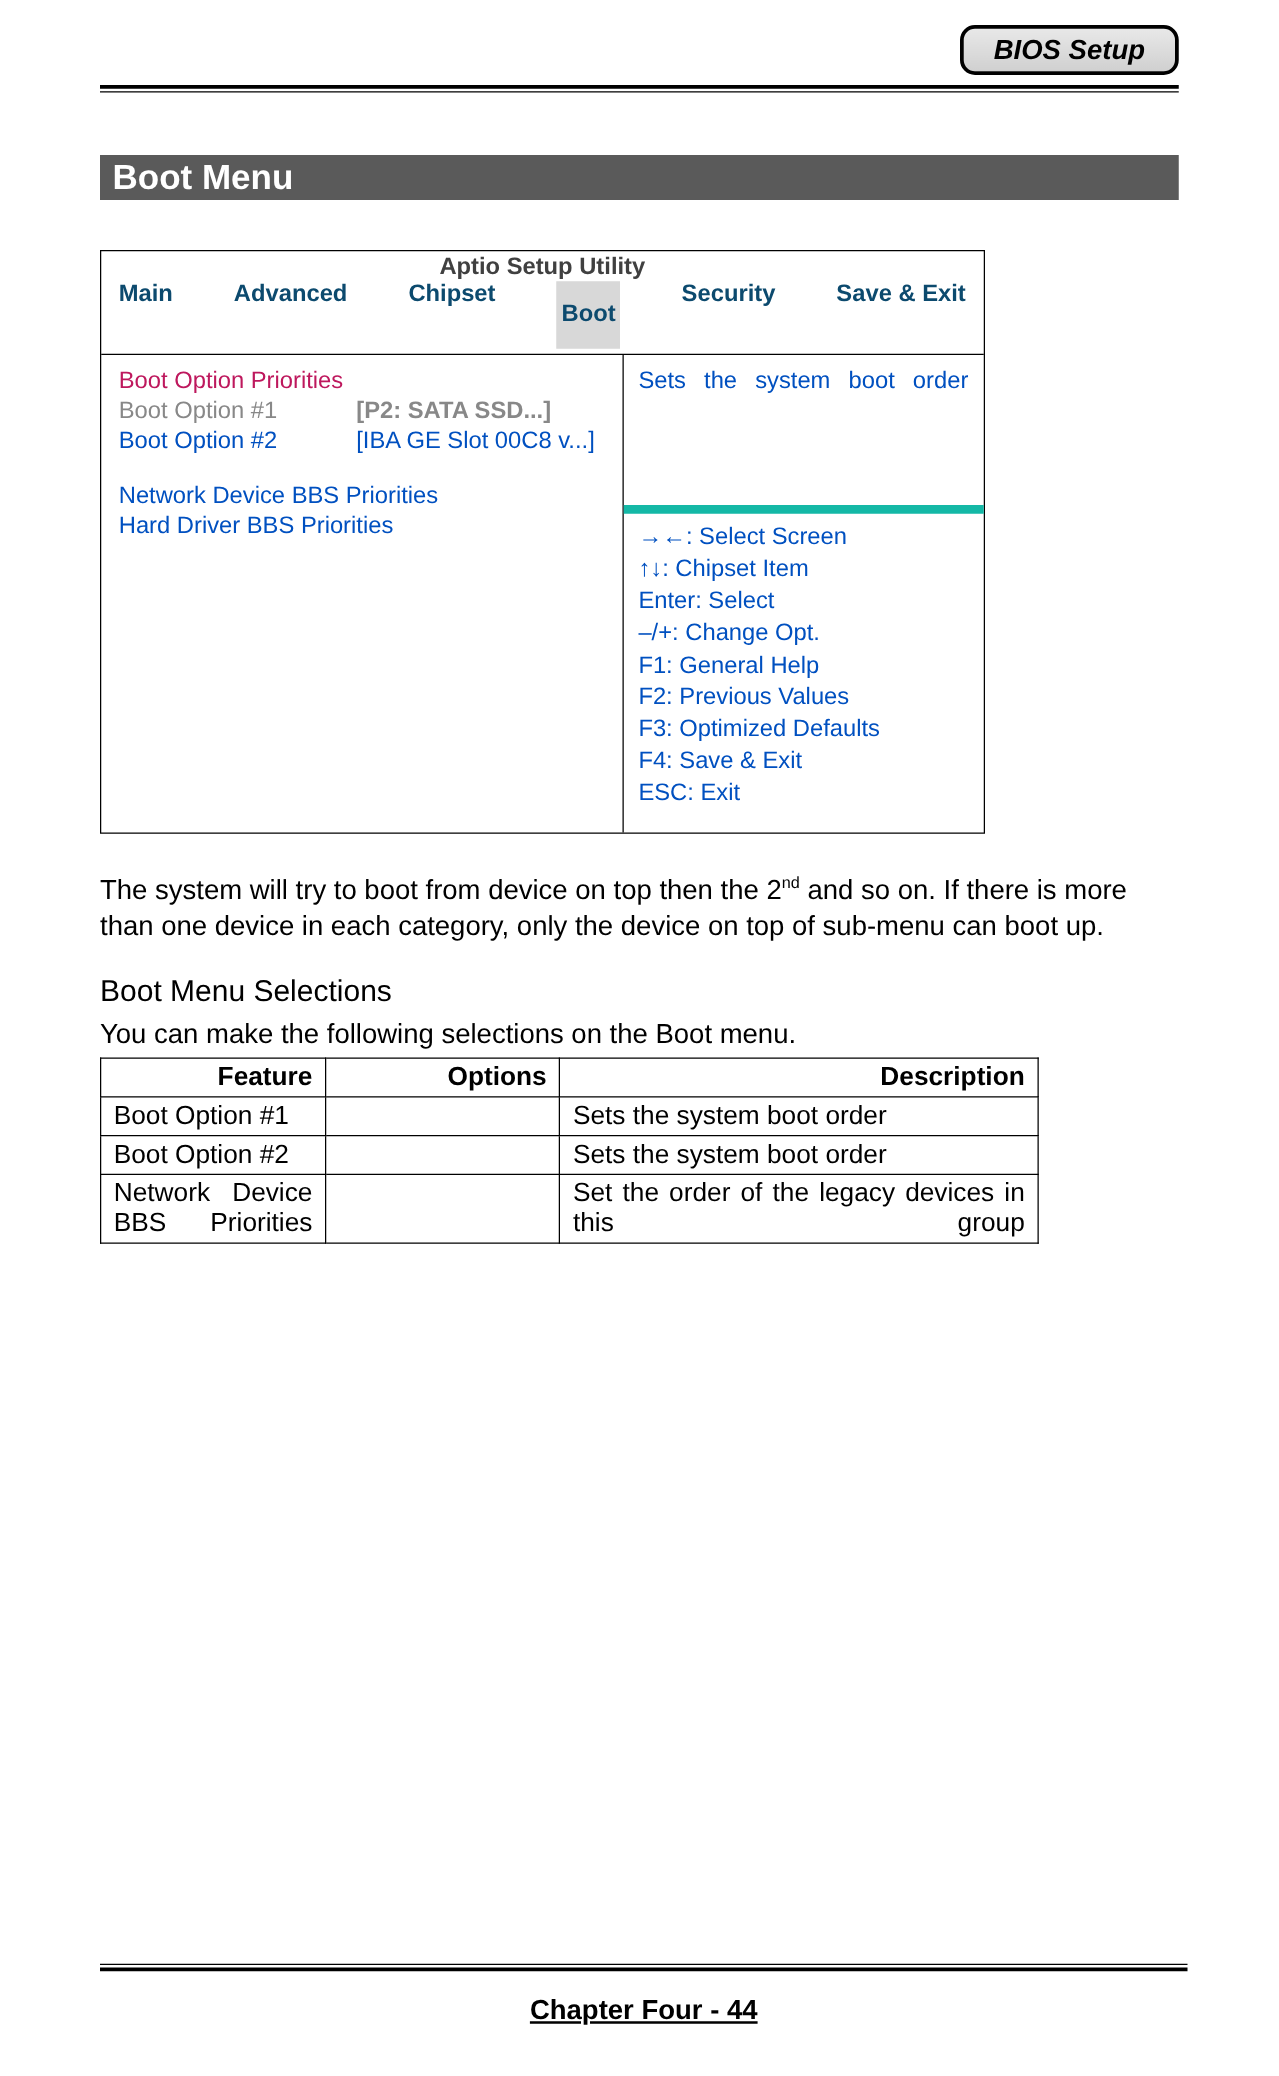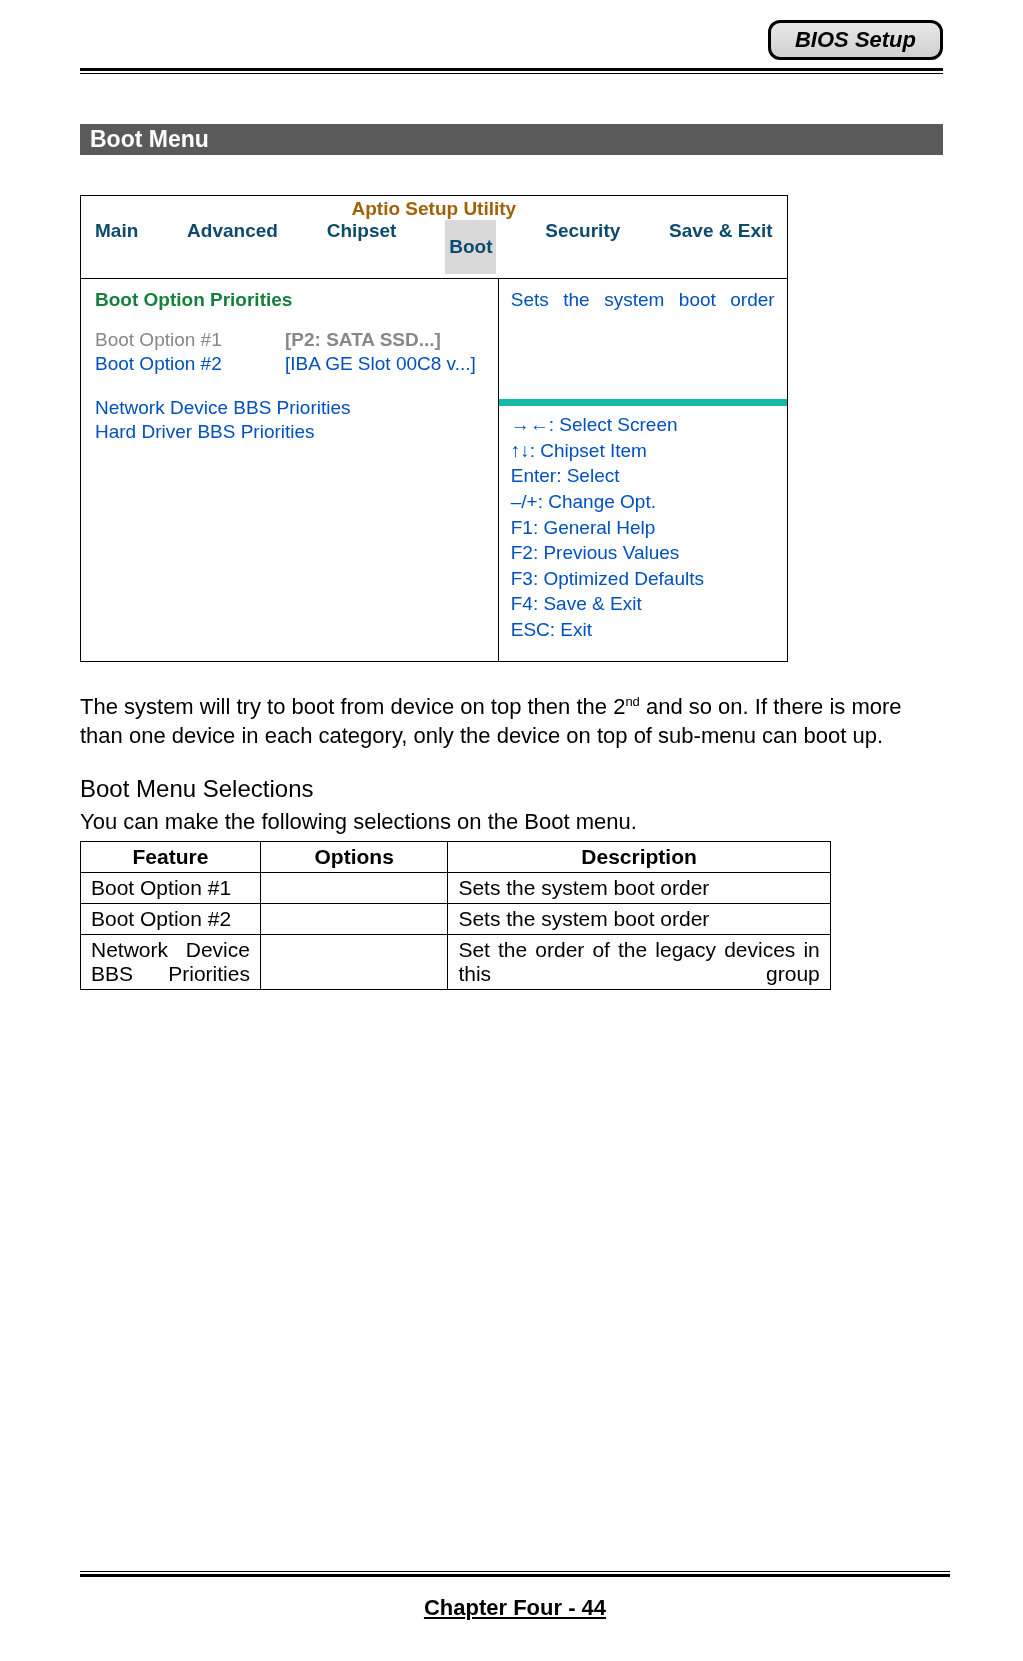--- a/index.html
+++ b/index.html
@@ -27,34 +27,34 @@
     }
     .top-double-rule {
       border-top: 3px solid #000;
       border-bottom: 1px solid #000;
       height: 6px;
       margin-bottom: 50px;
     }
     .section-title {
       background: #5a5a5a;
       color: #fff;
-      font-size: 23px;
+      font-size: 28px;
       font-weight: bold;
       padding: 2px 10px;
       margin-bottom: 40px;
     }
     .bios-table {
       border: 1px solid #000;
       width: 82%;
       margin-bottom: 30px;
       font-size: 19px;
     }
     .bios-title-row {
       text-align: center;
-      color: #a16207;
+      color: #404040;
       font-weight: bold;
       padding: 2px 0 0 0;
     }
     .bios-tabs {
       display: flex;
       justify-content: space-between;
       padding: 0 14px 4px 14px;
       border-bottom: 1px solid #000;
     }
     .bios-tab {
@@ -85,23 +85,23 @@
       text-align: justify;
       text-align-last: justify;
     }
     .bios-keys {
       border-top: 7px solid #14b8a6;
       color: #0050c0;
       padding: 6px 12px 18px 12px;
       line-height: 1.35;
     }
     .bios-left .heading {
-      font-weight: bold;
-      color: #15803d;
-      margin-bottom: 18px;
+      font-weight: normal;
+      color: #be185d;
+      margin-bottom: 2px;
     }
     .option-row {
       display: flex;
       margin-bottom: 2px;
     }
     .option-label {
       width: 190px;
     }
     .option-val {
       font-weight: bold;
@@ -131,21 +131,21 @@
       font-size: 21px;
       width: 87%;
     }
     .sel-table th, .sel-table td {
       border: 1px solid #000;
       padding: 3px 10px;
       vertical-align: top;
     }
     .sel-table th {
       font-weight: bold;
-      text-align: center;
+      text-align: right;
       background: #fff;
     }
     .sel-table td.justify {
       text-align: justify;
       text-align-last: justify;
     }
     .footer-area {
       position: absolute;
       bottom: 40px;
       left: 80px;

